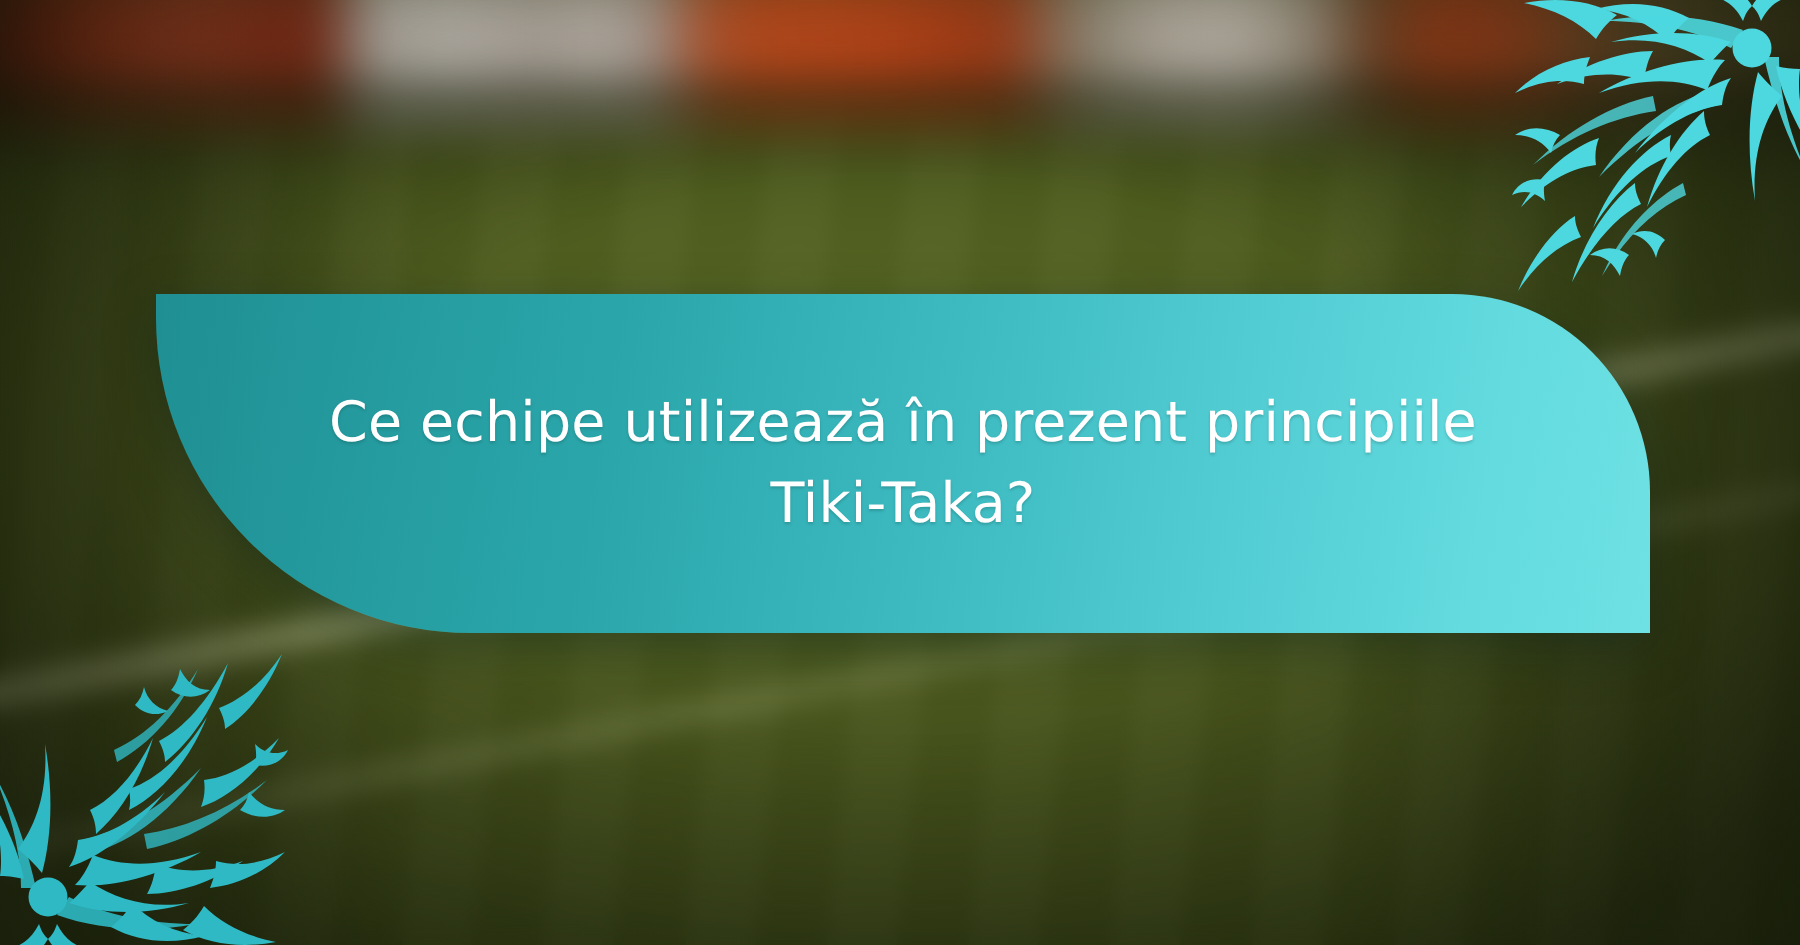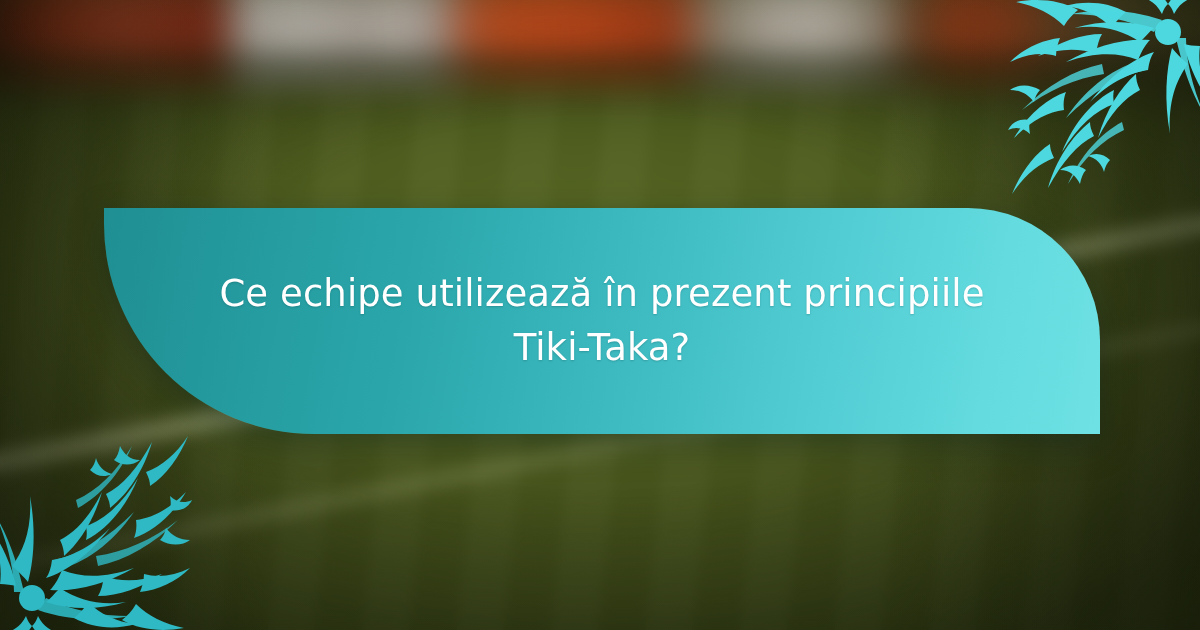--- a/index.html
+++ b/index.html
@@ -137,21 +137,21 @@
     pointer-events: none;
   }
   .ornament svg { display: block; width: 100%; height: 100%; }
   .ornament--tr { top: -6px; right: -6px; }
   .ornament--bl { bottom: -6px; left: -6px; transform: rotate(180deg); }
 
   
   .banner {
     position: absolute;
     left: 104px;
-    top: 208px;
+    top: 196px;
     width: 996px;
     height: 226px;
     background: linear-gradient(100deg,
         #1f8f93 0%,
         #249a9e 14%,
         #2aa6aa 30%,
         #3cbac0 52%,
         #52cdd3 72%,
         #63dbdf 88%,
         #6ee1e4 100%);

